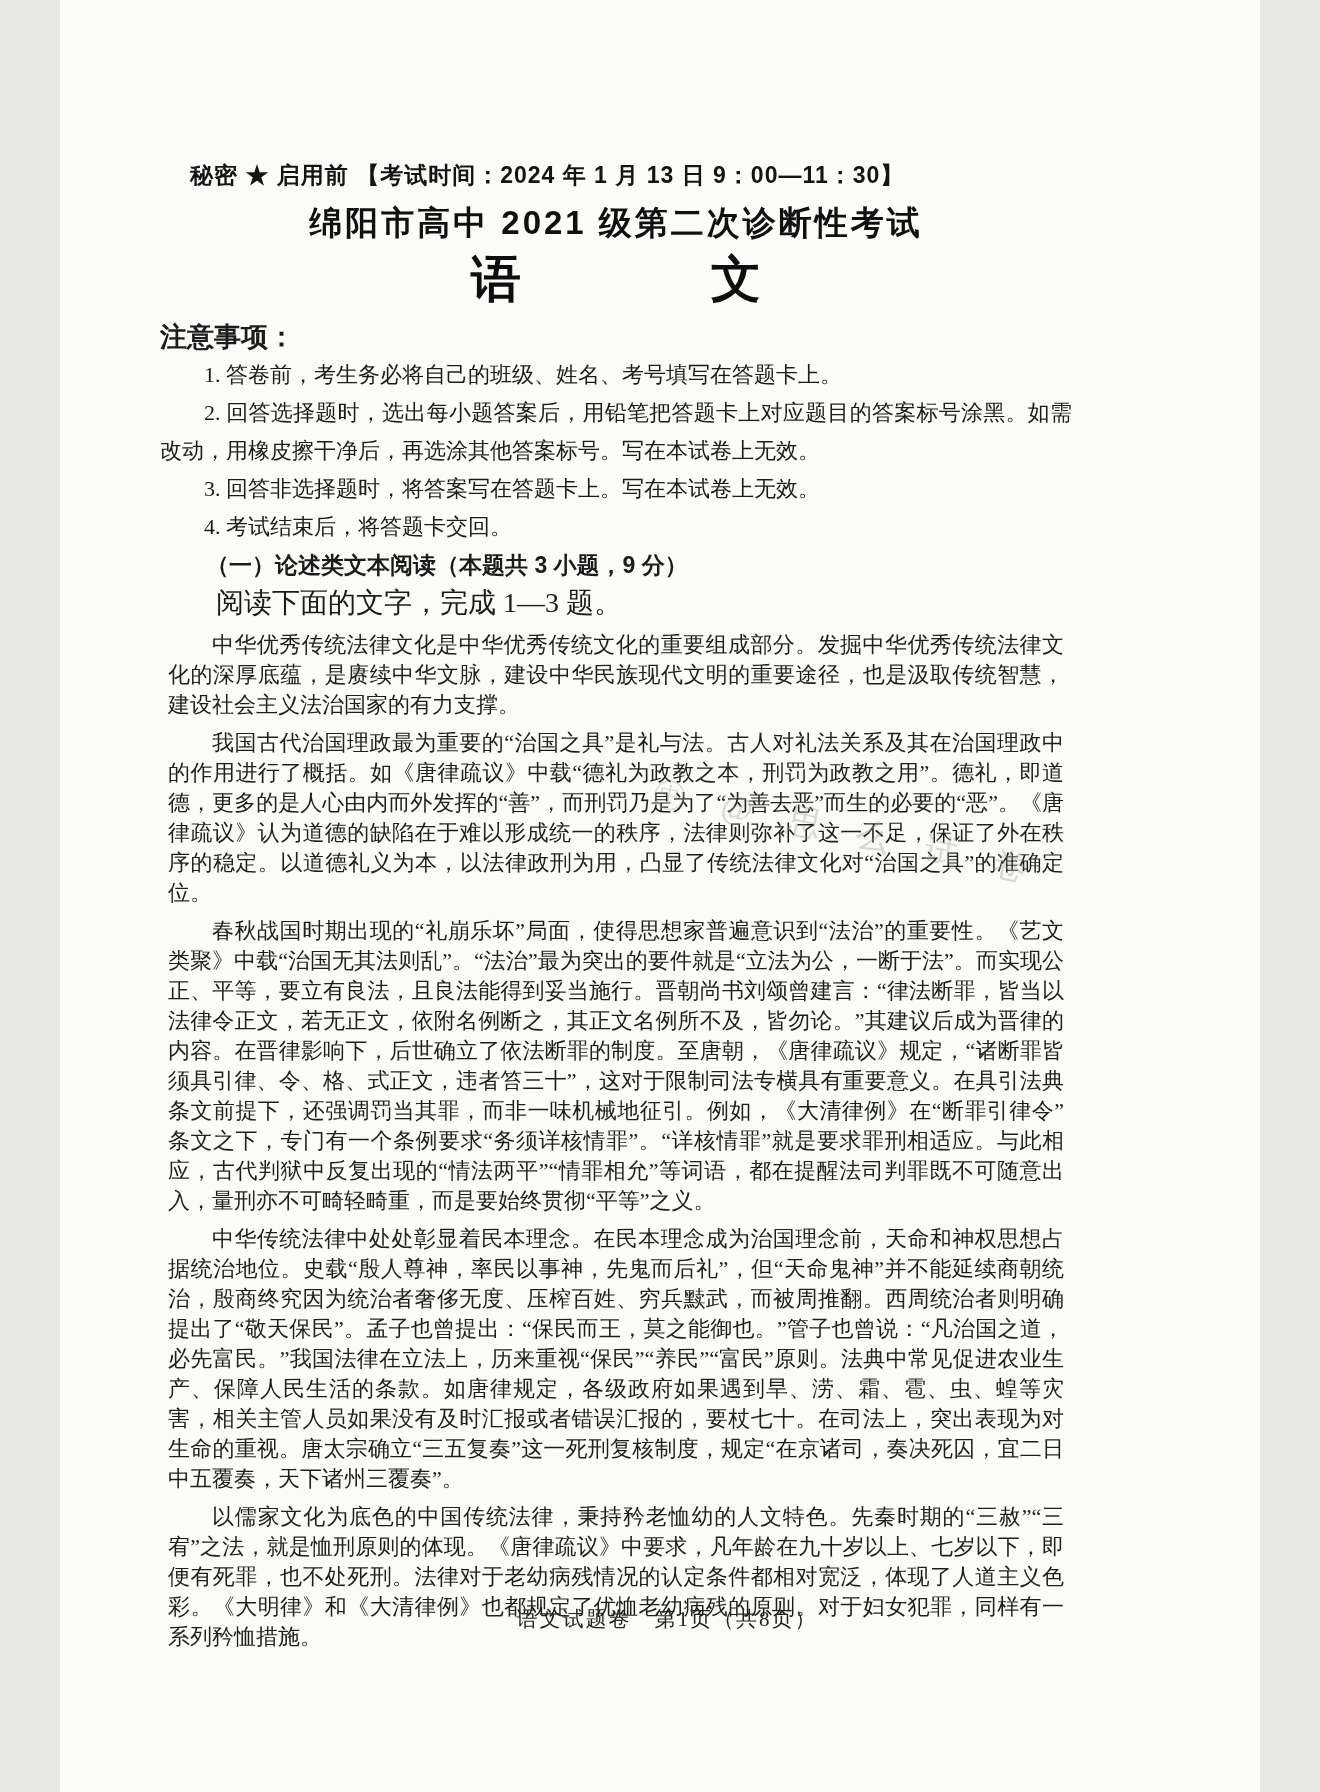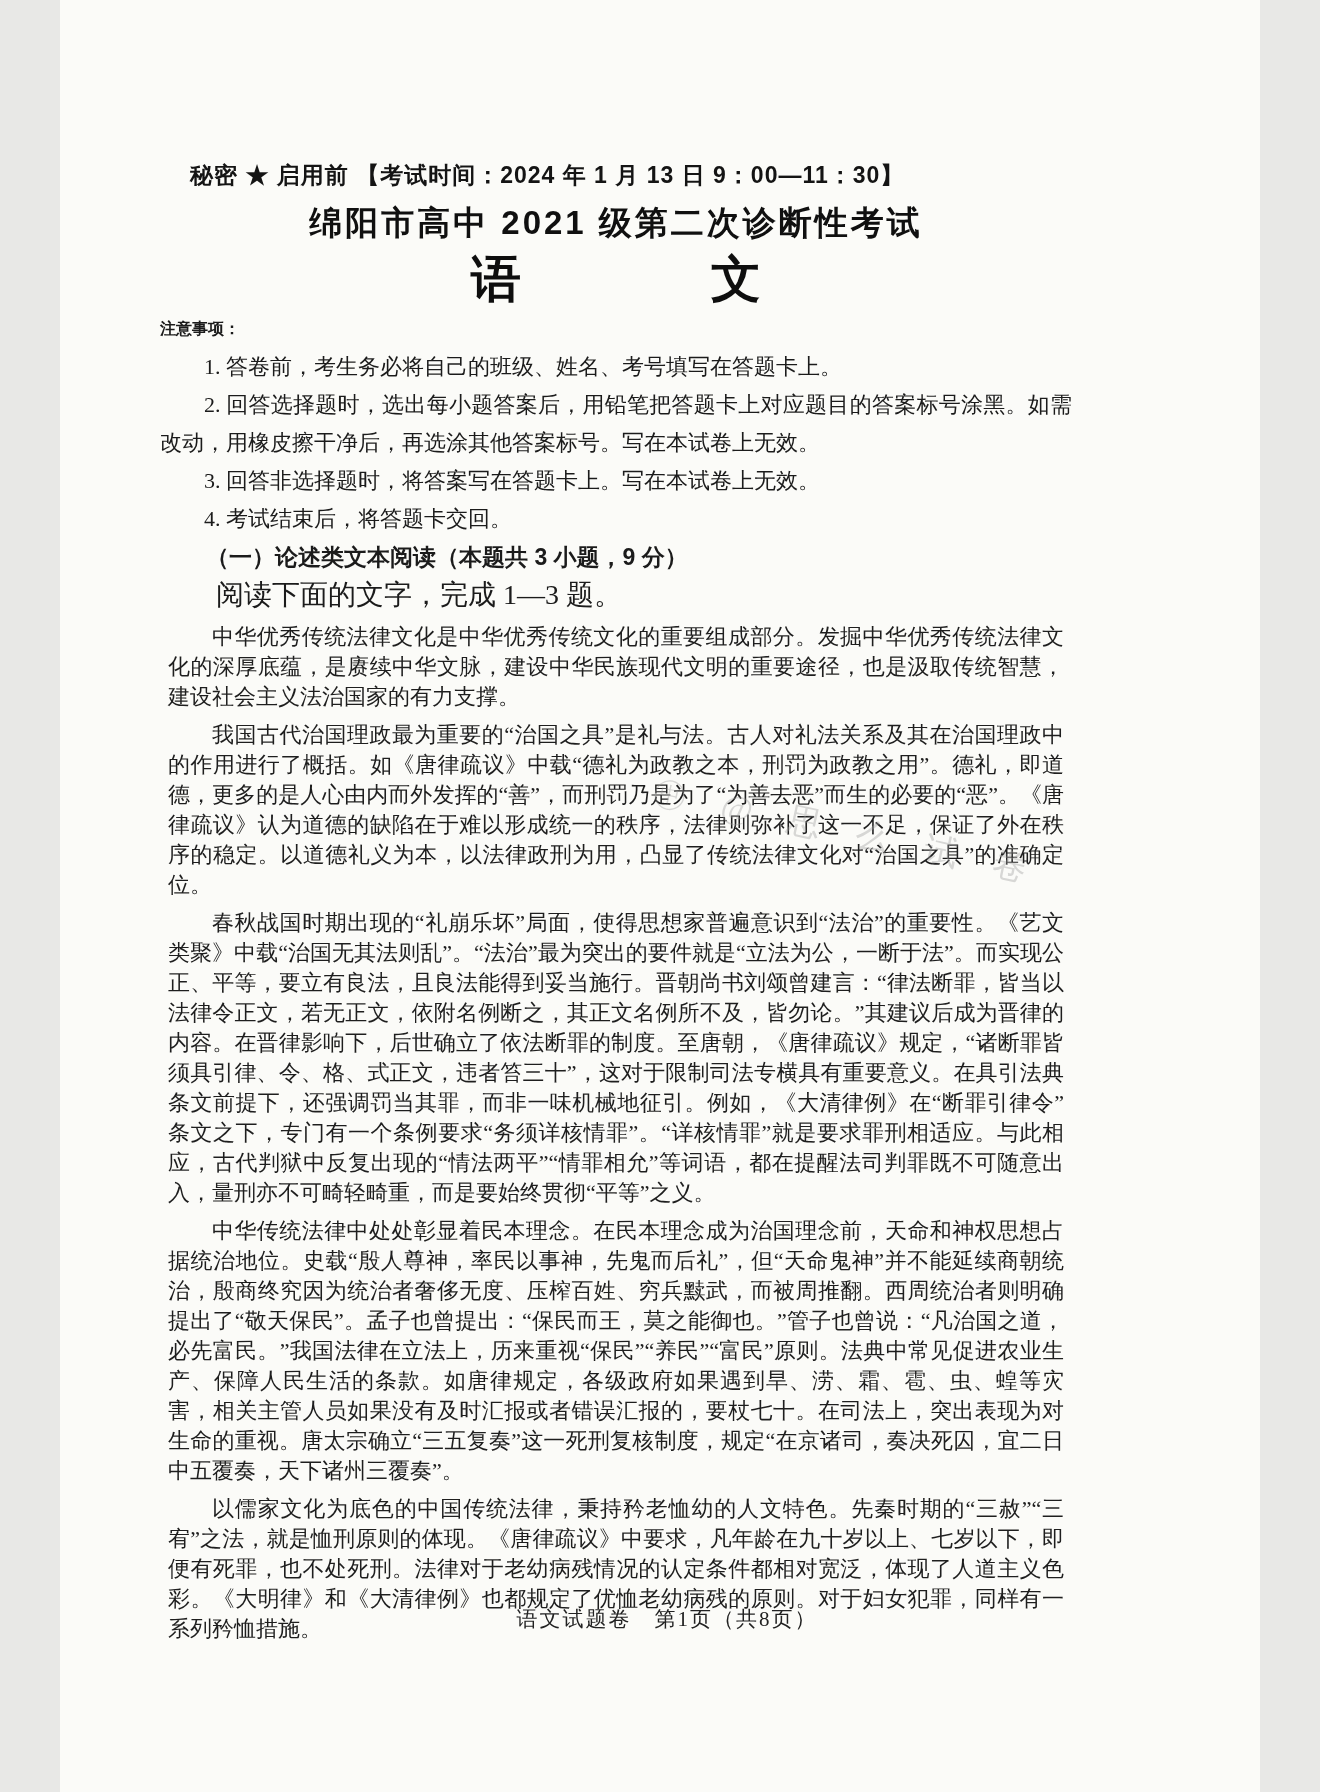--- a/index.html
+++ b/index.html
@@ -41,22 +41,23 @@
   .subject-title {
     display: flex;
     justify-content: center;
     column-gap: 190px;
     font-size: 50px;
     line-height: 62px;
     margin-top: 2px;
     color: #0e0e0e;
   }
   .notice-heading {
-    font-size: 16px;
+    font-size: 27px;
     line-height: 38px;
+    margin-top: 8px;
   }
   .notice-item {
     font-size: 22px;
     line-height: 38px;
     text-indent: 2em;
     text-align: justify;
     margin: 0;
   }
   .section-heading {
     font-size: 23px;

